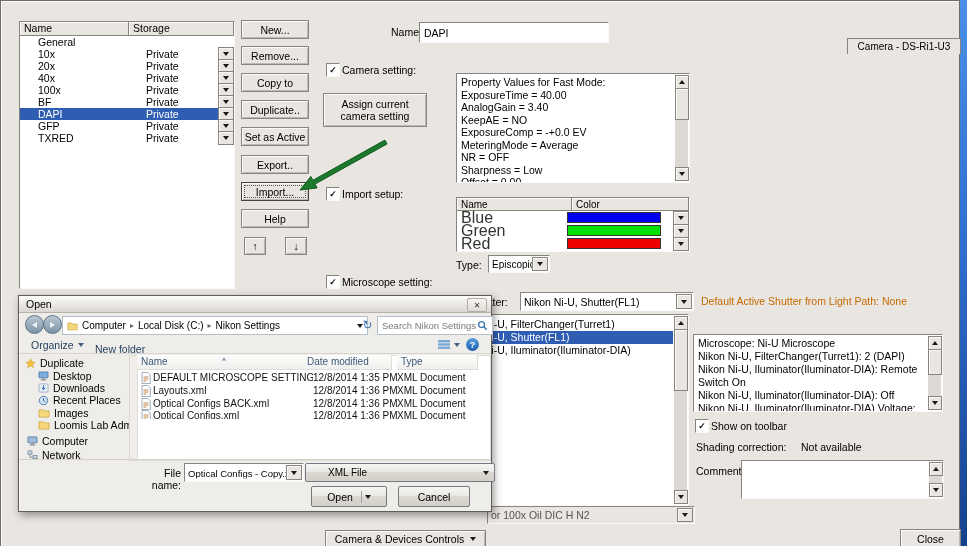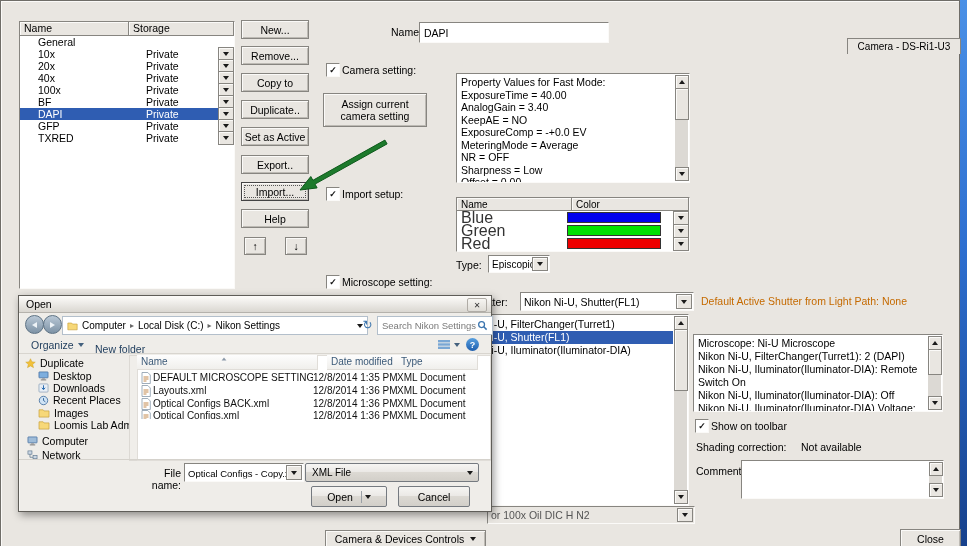--- a/index.html
+++ b/index.html
@@ -431,21 +431,21 @@
           <rect x="1" y="1" width="4.4" height="3.6" fill="#cdd8e4" stroke="#5a748c" stroke-width="0.7"></rect>
           <rect x="6.6" y="6" width="4.4" height="3.6" fill="#cdd8e4" stroke="#5a748c" stroke-width="0.7"></rect>
           <path d="M3.2 4.6 V8 H6.6" stroke="#5a748c" stroke-width="0.8" fill="none"></path>
         </svg>
       <span>Network</span>
     </div>
     <div class="abs" style="left:110px;top:59px;width:7px;height:104px;background:#f0eeea;border:1px solid #dcd9d4"></div>
 
     <div id="file-list-bg"></div>
     <div class="flh" style="left:118px;width:176px"><span>Name</span><span class="tu" style="position:absolute;left:84px;top:2px;border-bottom-color:#8a98a8;transform:scale(0.8)"></span></div>
-    <div class="flh" style="left:308px;width:84px"><span>Date modified</span></div>
+    <div class="flh" style="left:284px;width:84px"><span>Date modified</span></div>
     <div class="flh" style="left:378px;width:76px"><span>Type</span></div>
 
     <div class="file-row" style="top:75px">
       <span class="fic">
           <svg width="10" height="12" viewBox="0 0 10 12">
             <path d="M1 0.5 H6.8 L9.3 3 V11.5 H1 Z" fill="#fff" stroke="#8899aa" stroke-width="0.8"></path>
             <path d="M2.5 5 h5 M2.5 7 h5 M2.5 9 h3" stroke="#b36b1e" stroke-width="0.8"></path>
           </svg>
         </span>
       <span class="fname">DEFAULT MICROSCOPE SETTINGS.xml</span>
@@ -488,21 +488,21 @@
 
     <div class="abs" style="left:0;top:163px;width:472px;height:1px;background:#d5d2cc"></div>
 
     <span class="abs" style="left:116px;top:171px;width:46px;text-align:right;font-size:10.5px">File name:</span>
     <div class="combo" style="left:165px;top:167px;width:118px;height:17px">
       <span class="cval" style="font-size:9.5px">Optical Configs - Copy.x</span>
       <span class="cbtn">
           <span class="td"></span>
         </span>
     </div>
-    <div class="win-btn" style="left:286px;top:167px;width:166px;height:17px;justify-content:center;padding-left:6px">
+    <div class="win-btn" style="left:286px;top:167px;width:166px;height:17px;justify-content:center;padding-left:22px">
       <span style="font-size:10px">XML File</span>
       <span class="td" style="margin-left:auto;margin-right:5px"></span>
     </div>
 
     <div class="win-btn" style="left:292px;top:190px;width:74px;height:19px">
       <span>Open</span>
       <span class="split-div"></span>
       <span class="td"></span>
     </div>
     <div class="win-btn" style="left:379px;top:190px;width:70px;height:19px">

